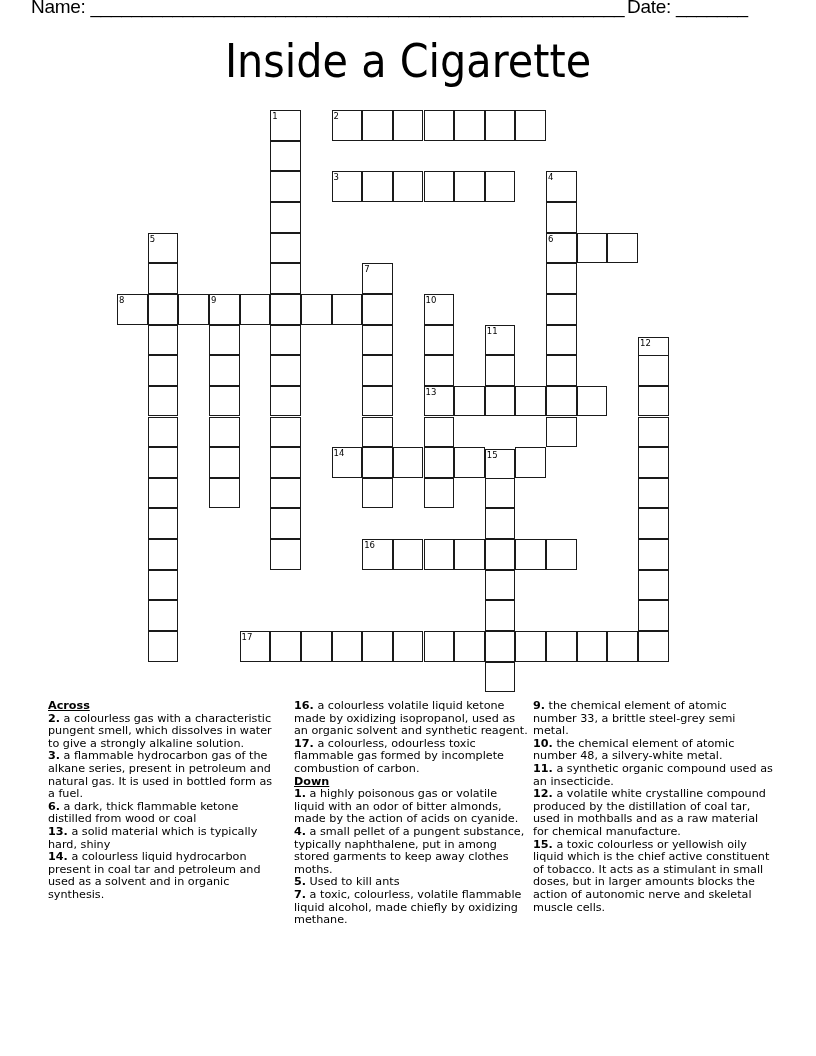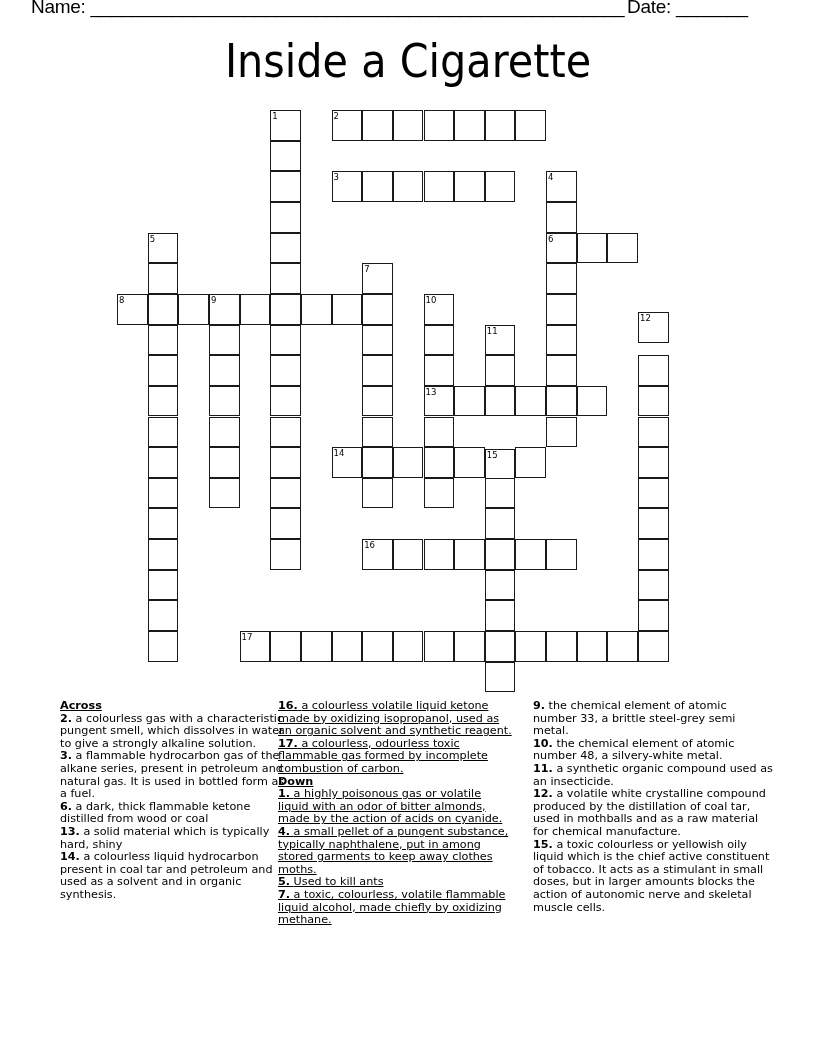--- a/index.html
+++ b/index.html
@@ -5,22 +5,22 @@
   html,body{margin:0;padding:0;background:#fff;}
   body{width:816px;height:1056px;position:relative;overflow:hidden;color:#000;}
   .hdr{position:absolute;top:-4px;font-family:"Liberation Sans",sans-serif;font-size:19px;letter-spacing:-0.3px;}
   .hdr-name{left:31px;}
   .hdr-date{left:627px;}
   .title{position:absolute;top:33px;left:0;width:816px;text-align:center;font-family:"DejaVu Sans",sans-serif;font-size:47px;font-weight:normal;transform:scaleX(0.88);transform-origin:center;}
   #grid{position:absolute;left:0;top:0;width:816px;height:700px;}
   .cell{position:absolute;width:30.65px;height:30.65px;box-sizing:border-box;border:1.5px solid #1a1a1a;background:#fff;}
   .cell .num{position:absolute;left:1px;top:0;font-family:"DejaVu Sans",sans-serif;font-size:8.5px;line-height:10px;}
   .clues{position:absolute;top:700px;font-family:"DejaVu Sans",sans-serif;font-size:11.2px;line-height:12.6px;}
-  .col1{left:60px;width:232px;}
-  .col2{left:278px;width:236px;text-decoration:underline;}
+  .col1{left:48px;width:232px;}
+  .col2{left:294px;width:236px;}
   .col3{left:533px;width:240px;}
   .clue-heading{font-weight:bold;text-decoration:underline;}
   .clue b{font-weight:bold;}
 </style>
 </head>
 <body>
 
 <div class="hdr hdr-name">Name: ____________________________________________________</div>
 <div class="hdr hdr-date">Date: _______</div>
 <div class="title">Inside a Cigarette</div>
@@ -126,21 +126,21 @@
       <span class="num">13</span>
     </div>
     <div class="cell" style="left: 423.5px; top: 416.5px;"></div>
     <div class="cell" style="left: 423.5px; top: 447.15px;"></div>
     <div class="cell" style="left: 423.5px; top: 477.8px;"></div>
     <div class="cell" style="left: 484.8px; top: 324.55px;">
       <span class="num">11</span>
     </div>
     <div class="cell" style="left: 484.8px; top: 355.2px;"></div>
     <div class="cell" style="left: 484.8px; top: 385.85px;"></div>
-    <div class="cell" style="left: 638.05px; top: 312px;">
+    <div class="cell" style="left: 638.05px; top: 337px;">
       <span class="num">12</span>
     </div>
     <div class="cell" style="left: 638.05px; top: 355.2px;"></div>
     <div class="cell" style="left: 638.05px; top: 385.85px;"></div>
     <div class="cell" style="left: 638.05px; top: 416.5px;"></div>
     <div class="cell" style="left: 638.05px; top: 447.15px;"></div>
     <div class="cell" style="left: 638.05px; top: 477.8px;"></div>
     <div class="cell" style="left: 638.05px; top: 508.45px;"></div>
     <div class="cell" style="left: 638.05px; top: 539.1px;"></div>
     <div class="cell" style="left: 638.05px; top: 569.75px;"></div>

